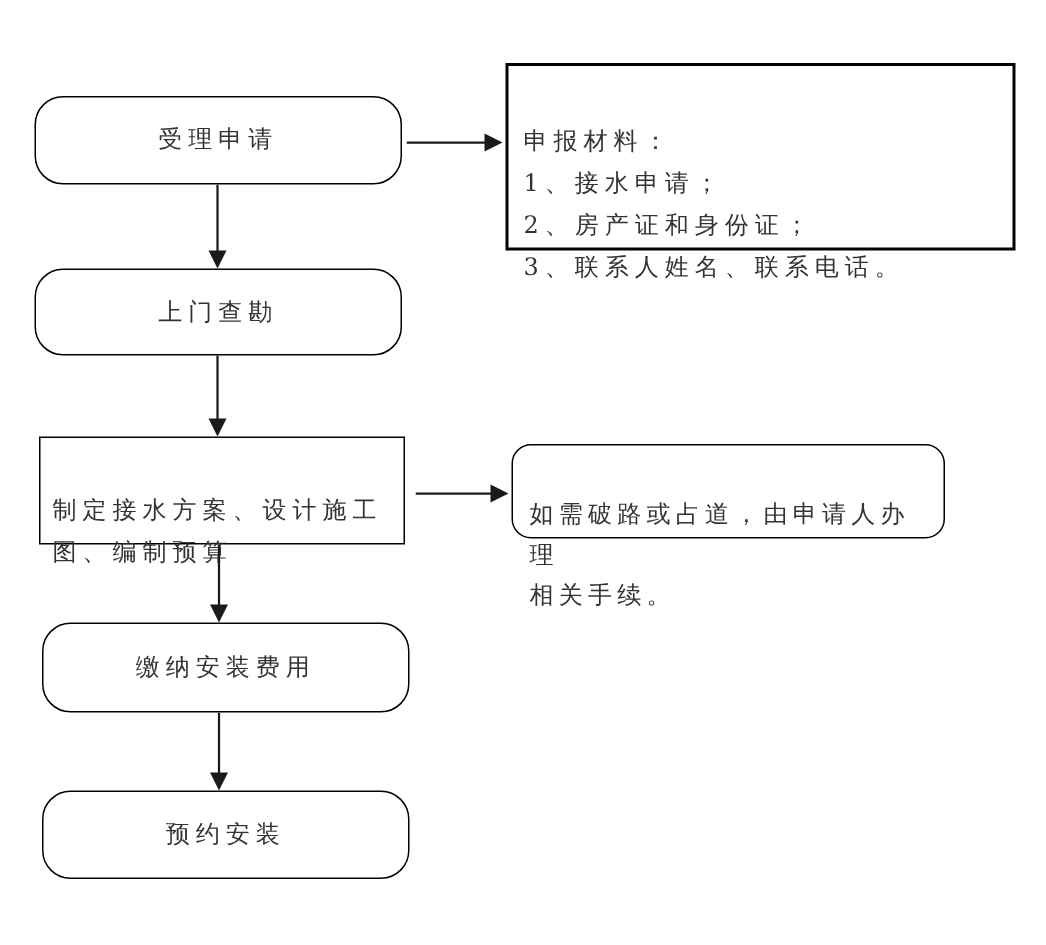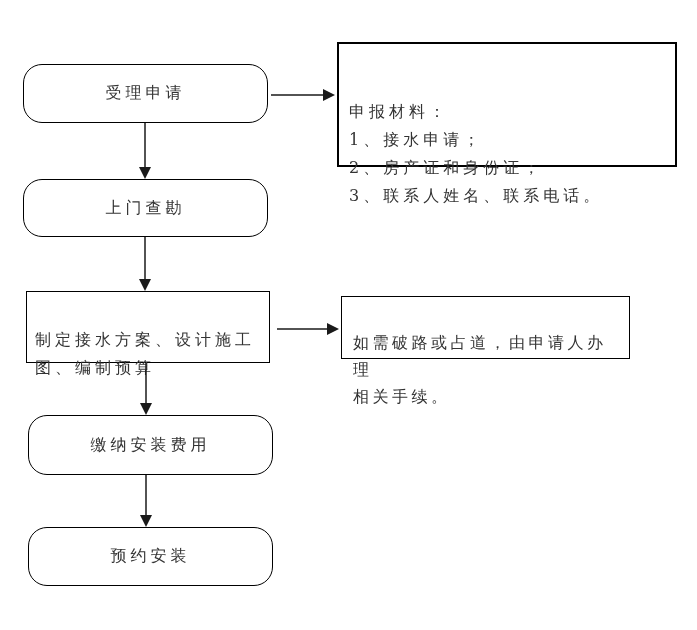--- a/index.html
+++ b/index.html
@@ -41,21 +41,21 @@
     padding: 6px 8px;
     text-align: left;
     line-height: 28px;
     white-space: pre-line;
   }
   .note {
     line-height: 28px;
     white-space: pre-line;
   }
   .note-materials {
-    padding: 26px 10px;
+    padding: 8px 10px;
     border-width: 2px;
   }
   .note-road {
     padding: 5px 11px;
     line-height: 27px;
     letter-spacing: 3.5px;
   }
   .arrow {
     position: absolute;
     color: var(--arrow);
@@ -88,21 +88,21 @@
     <span>缴纳安装费用</span>
   </div>
 
   <div class="box note note-materials" style="left:337px; top:42px; width:340px; height:125px;">
     <span>申报材料：
 1、接水申请；
 2、房产证和身份证；
 3、联系人姓名、联系电话。</span>
   </div>
 
-  <div class="box note note-road" style="left:341px; top:296px; width:289px; height:63px;">
+  <div class="box note note-road" style="left:341px; top:296px; width:289px; height:63px;border-radius:13px;">
     <span>如需破路或占道，由申请人办理
 相关手续。</span>
   </div>
 
   <svg class="arrow" style="left:138px; top:123px;" width="14" height="56" viewBox="0 0 14 56">
     <line x1="7" y1="0" x2="7" y2="45" stroke="currentColor" stroke-width="1.5"></line>
     <polygon points="1,44 13,44 7,56" fill="currentColor"></polygon>
   </svg>
 
   <svg class="arrow" style="left:138px; top:237px;" width="14" height="54" viewBox="0 0 14 54">

